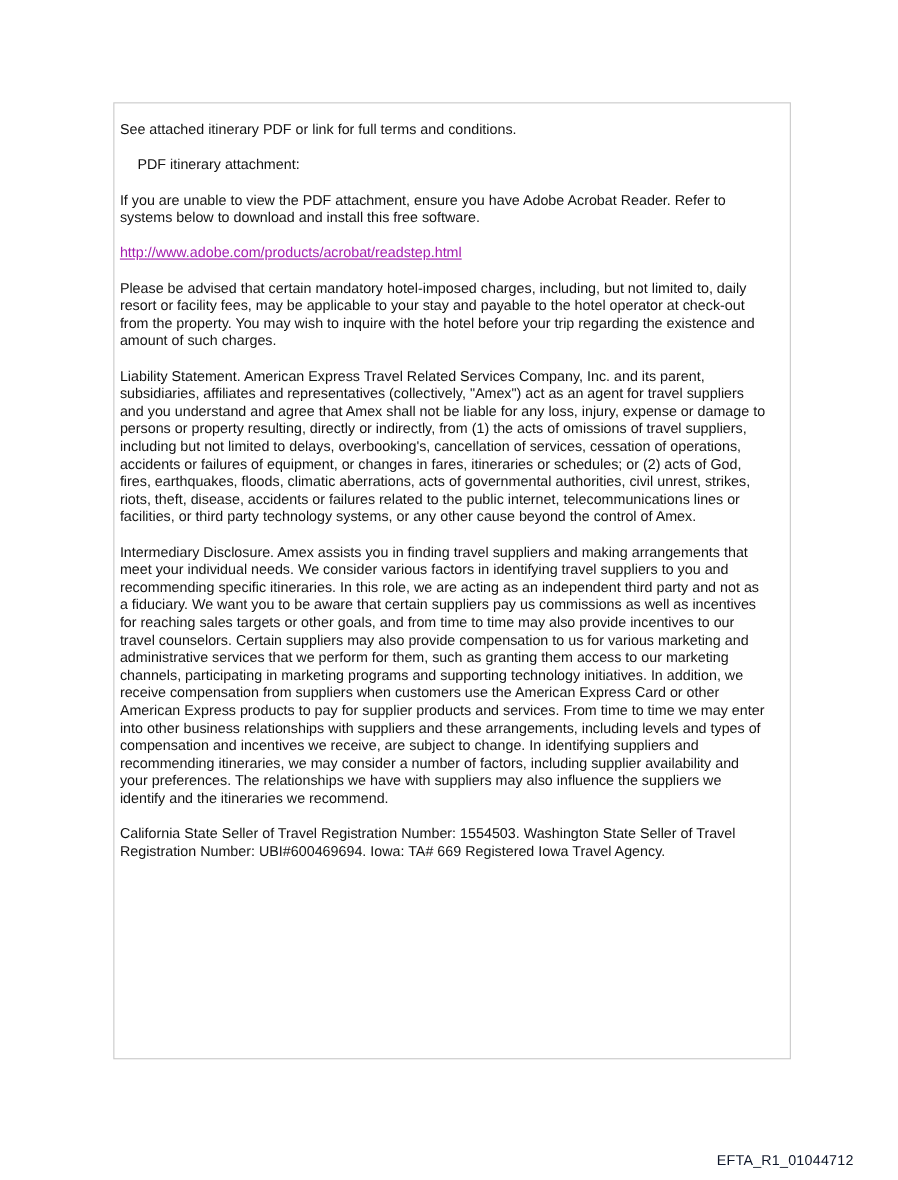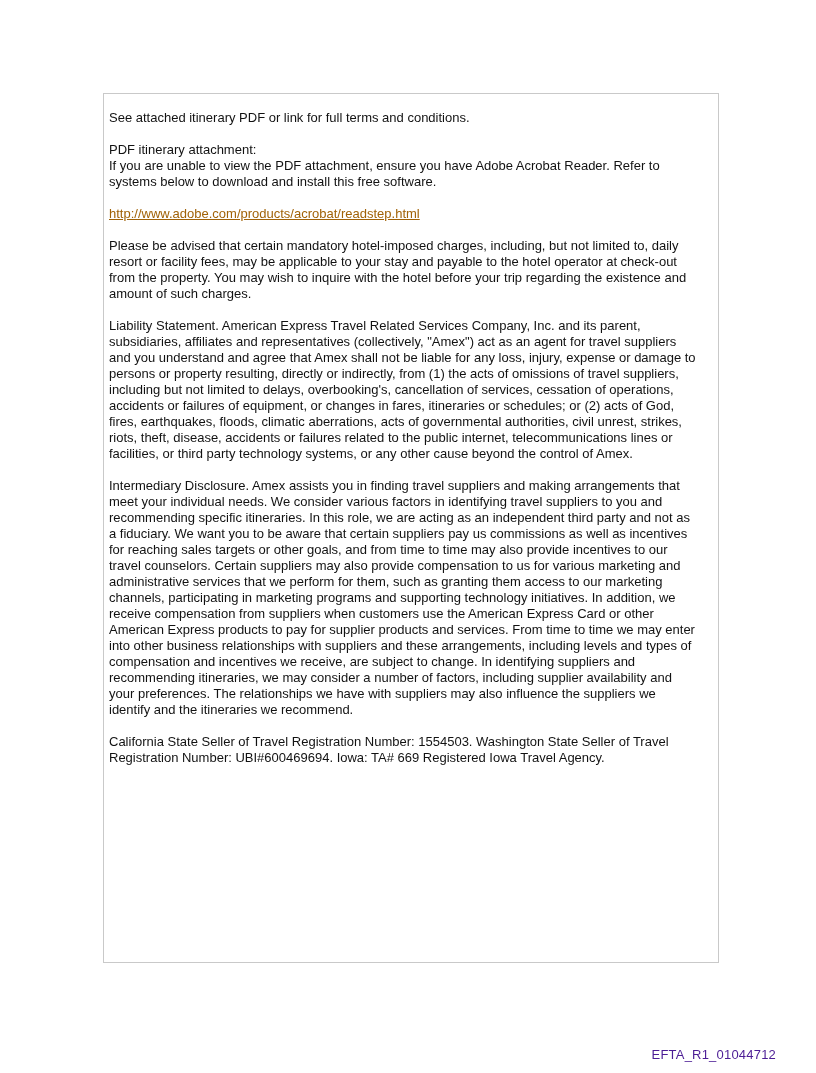--- a/index.html
+++ b/index.html
@@ -23,33 +23,33 @@
     border: 1px solid #c9c9c9;
     padding: 16px 6px 0 5px;
     color: #121212;
     font-size: 13px;
     line-height: 16px;
   }
   .content-box p {
     margin: 0 16px 16px 0;
   }
   .content-box p.no-gap {
-    margin: 0;
+    margin: 16px;
   }
   .content-box a {
-    color: #a16207;
+    color: #a21caf;
     cursor: pointer;
     word-break: break-all;
   }
   .footer-label {
     position: absolute;
     right: 40px;
     bottom: 11px;
     font-size: 13px;
-    color: #4c1d95;
+    color: #0f172a;
     letter-spacing: 0.2px;
   }
 </style>
 </head>
 <body>
 
 <div class="page">
 
   <div class="content-box">
 

